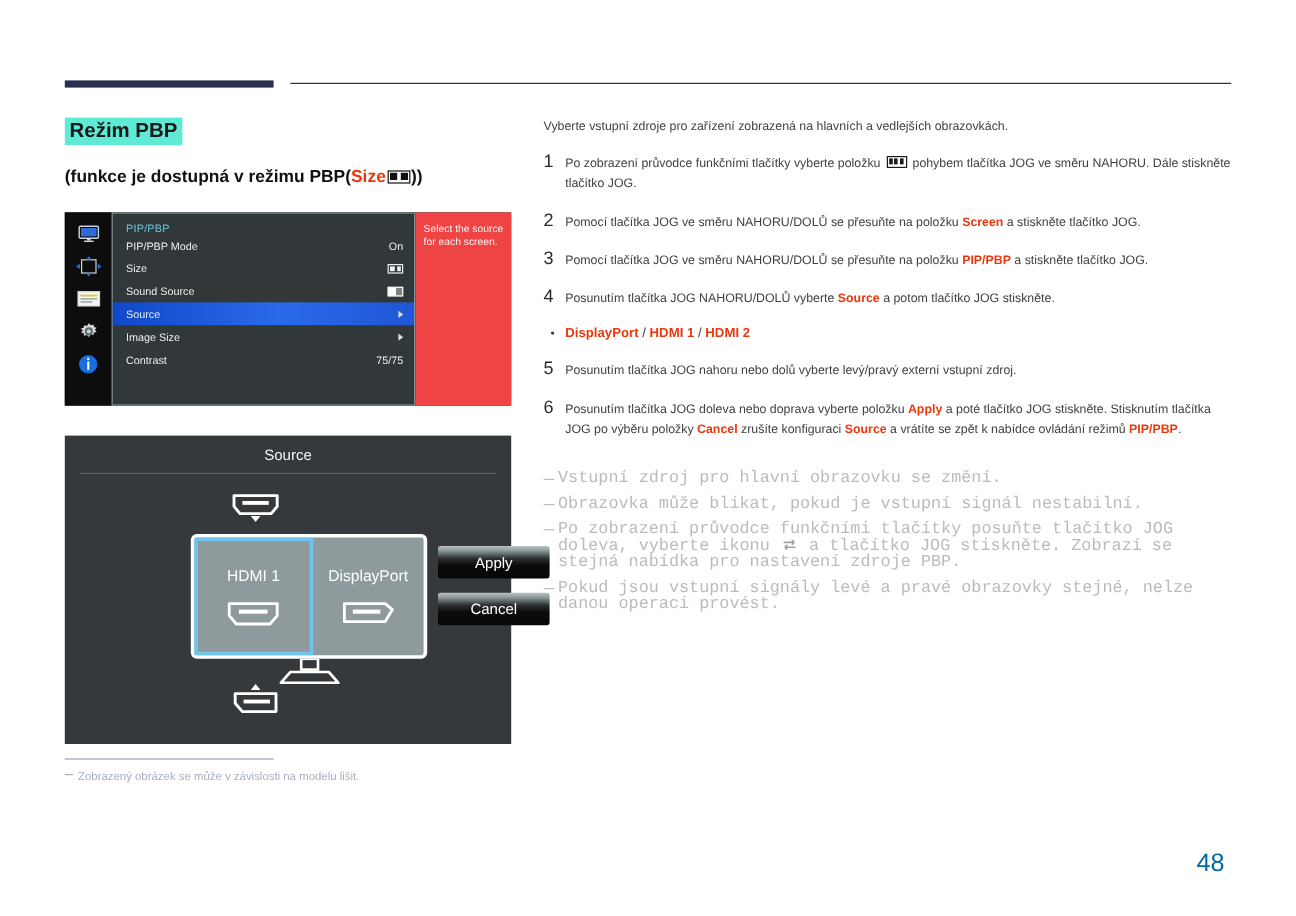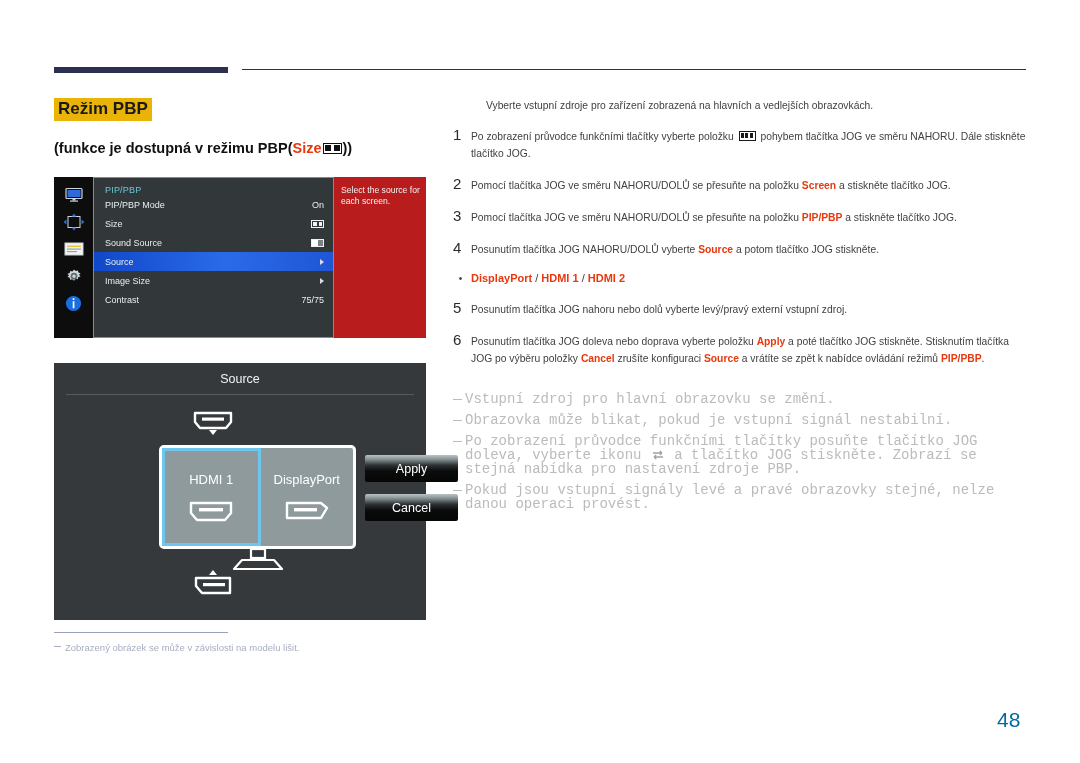--- a/index.html
+++ b/index.html
@@ -9,21 +9,21 @@
     color:#3f3f3f;overflow:hidden;position:relative;
   }
   .page{position:absolute;inset:0;}
 
   
   .rule-thick{position:absolute;left:54px;top:67px;width:174px;height:6px;background:#2b3050;}
   .rule-thin{position:absolute;left:242px;top:69px;width:784px;height:1px;background:#2b3050;}
 
   
   .h-title{position:absolute;left:54px;top:98px;font-size:17px;font-weight:bold;
-    color:#1a1a1a;background:#eab308;padding:1px 4px 2px 4px;line-height:20px;}
+    color:#1a1a1a;background:#5eead4;padding:1px 4px 2px 4px;line-height:20px;}
   .h-sub{position:absolute;left:54px;top:139px;font-size:14.5px;font-weight:bold;color:#111;
     line-height:18px;white-space:nowrap;}
   .h-sub .red{color:#e8380d;}
   .pbp-glyph{display:inline-block;width:19px;height:11px;border:1.5px solid #111;
     vertical-align:-1px;margin:0 1px;position:relative;box-sizing:border-box;background:#fff;}
   .pbp-glyph:before{content:"";position:absolute;left:1px;top:1px;width:6px;height:5.5px;background:#111;}
   .pbp-glyph:after{content:"";position:absolute;right:1px;top:1px;width:6px;height:5.5px;background:#111;}
 
   
   .osd{position:absolute;left:54px;top:177px;width:372px;height:161px;background:#0b0b0b;
@@ -37,21 +37,21 @@
   .osd-row{height:19px;display:flex;align-items:center;padding:0 9px 0 11px;color:#e9eef0;font-size:9px;}
   .osd-row .val{margin-left:auto;display:flex;align-items:center;}
   .osd-row.dim{color:#7e868a;}
   .osd-row.sel{background:linear-gradient(90deg,#1048c9 0%,#2a6ae8 55%,#1f56d6 100%);}
   .arrow{width:0;height:0;border-left:4px solid #d8dee1;border-top:3px solid transparent;border-bottom:3px solid transparent;}
   .mini-size{width:13px;height:8px;border:1px solid #eef2f4;box-sizing:border-box;display:flex;}
   .mini-size i{flex:1;background:#eef2f4;margin:1px;display:block;}
   .mini-snd{width:13px;height:8px;border:1px solid #eef2f4;box-sizing:border-box;display:flex;background:#fff;}
   .mini-snd i{flex:1;display:block;}
   .mini-snd i.b{background:#7b8184;}
-  .osd-help{width:92px;background:#b91c1c;color:#f0f3f5;font-size:8.6px;line-height:11px;
+  .osd-help{width:80px;background:#ef4444;color:#f0f3f5;font-size:8.6px;line-height:11px;
     padding:8px 6px 0 7px;box-sizing:border-box;}
 
   
   .srcbox{position:absolute;left:54px;top:363px;width:372px;height:257px;background:#35393b;}
   .src-title{text-align:center;color:#f0f3f5;font-size:12.5px;padding-top:9px;}
   .src-divider{height:1px;background:#575c5e;margin:8px 12px 0 12px;}
   .src-body{position:relative;height:200px;}
   .top-conn{position:absolute;left:135px;top:14px;}
   .monitor{position:absolute;left:105px;top:50px;width:197px;height:104px;
     border:3px solid #ffffff;border-radius:5px;box-sizing:border-box;background:#8e9a9b;display:flex;}
@@ -66,21 +66,21 @@
     color:#ffffff;font-size:12.5px;margin-bottom:12px;
     background:linear-gradient(180deg,#b9c2c4 0%,#8e999c 14%,#2d3133 38%,#0a0b0b 60%,#050606 100%);}
 
   
   .fn-rule{position:absolute;left:54px;top:632px;width:174px;height:1px;background:#9aa2bb;}
   .fn-text{position:absolute;left:54px;top:641px;font-size:9.5px;color:#a8adc0;line-height:14px;}
   .fn-dash{display:inline-block;width:7px;height:1px;background:#a8adc0;vertical-align:4px;margin-right:4px;}
 
   
   .rcol{position:absolute;left:453px;top:98px;width:575px;}
-  .intro{font-size:10.3px;color:#3f3f3f;line-height:15px;margin-left:33px;}
+  .intro{font-size:10.3px;color:#3f3f3f;line-height:15px;}
   .step{display:flex;margin-top:15px;}
   .step .num{width:15px;flex:0 0 15px;font-size:15px;color:#2b2b2b;line-height:14px;font-weight:400;}
   .step .txt{flex:1;font-size:10.3px;line-height:17px;color:#3f3f3f;padding-left:3px;}
   .bullet{display:flex;margin-top:13px;}
   .bullet .num{width:15px;flex:0 0 15px;font-size:10px;color:#3f3f3f;text-align:center;line-height:15px;}
   .bullet .txt{flex:1;font-size:11px;line-height:15px;color:#e8380d;font-weight:bold;padding-left:3px;}
   .bullet .txt .sep{color:#3f3f3f;font-weight:normal;}
   .red{color:#e8380d;font-weight:bold;}
   .notes{position:absolute;left:453px;top:392px;width:575px;}
   .note{display:flex;margin-bottom:7px;}

